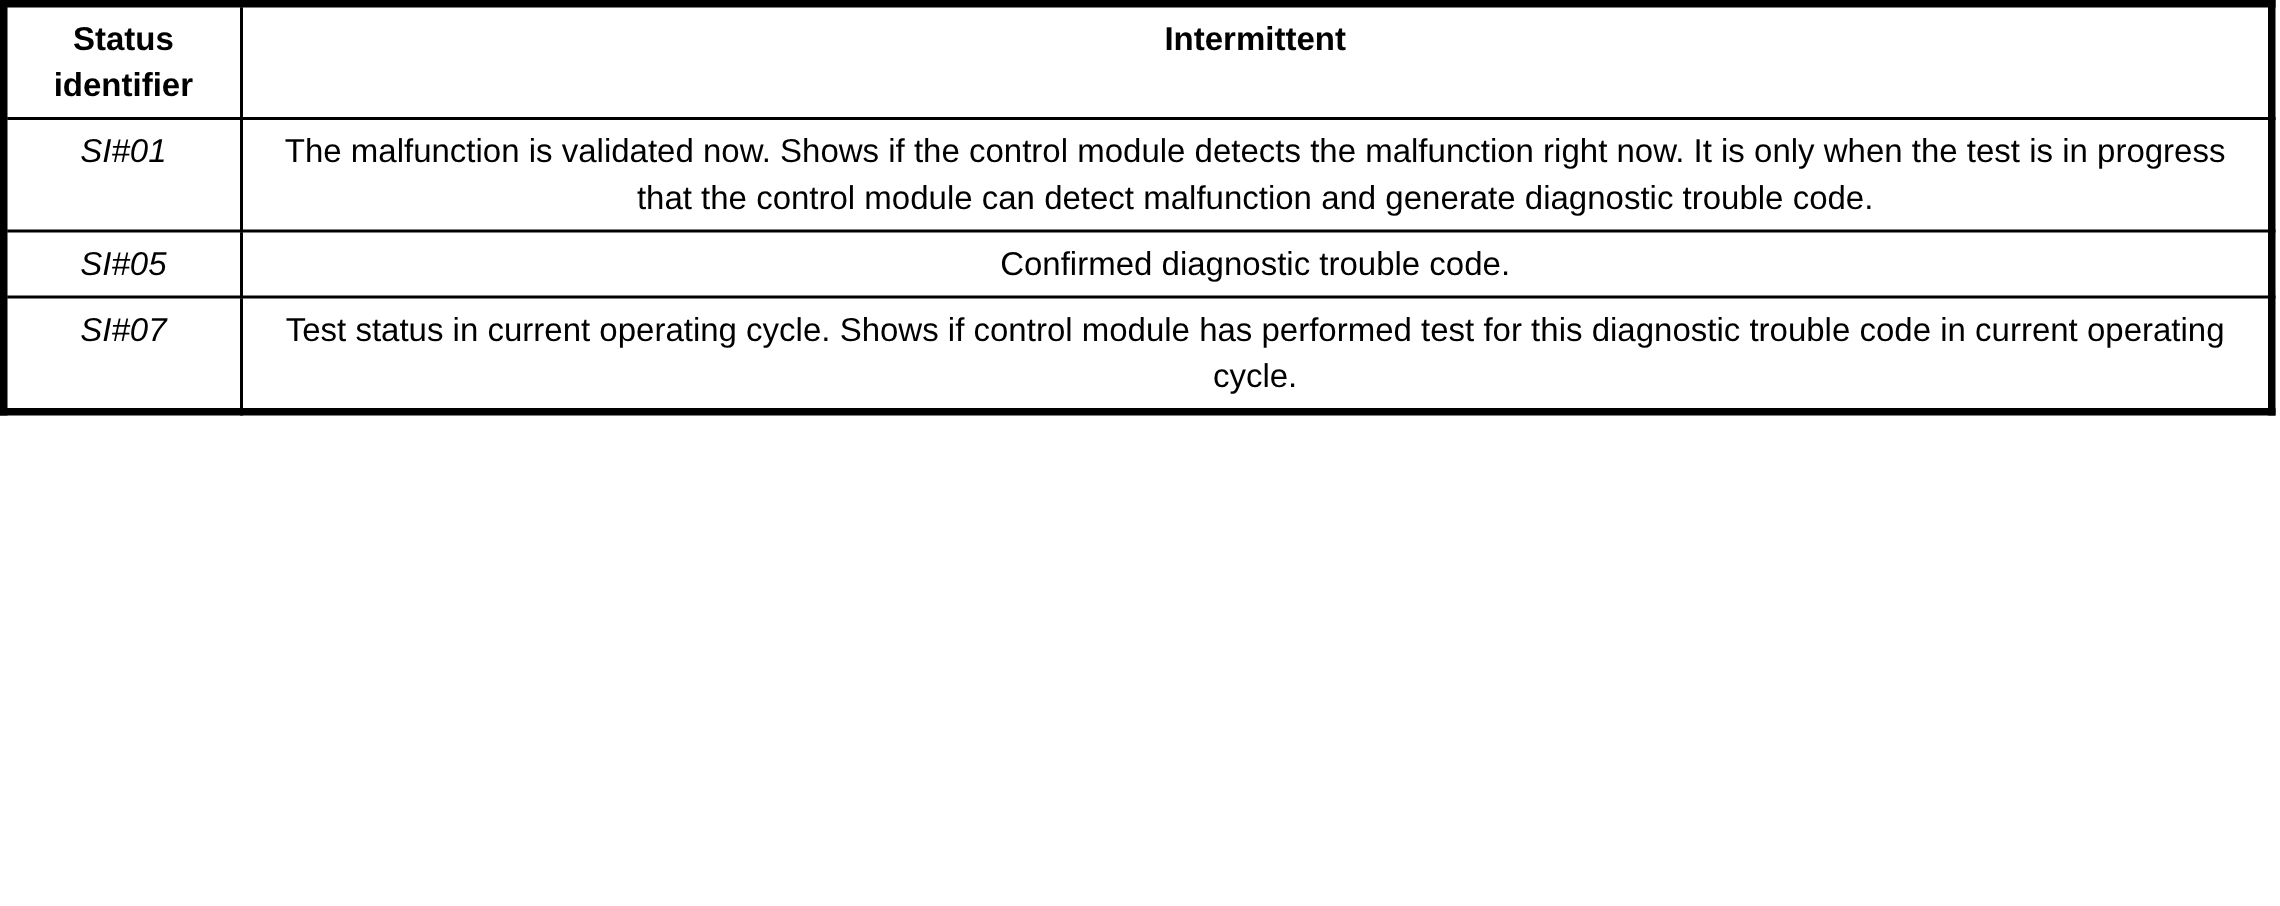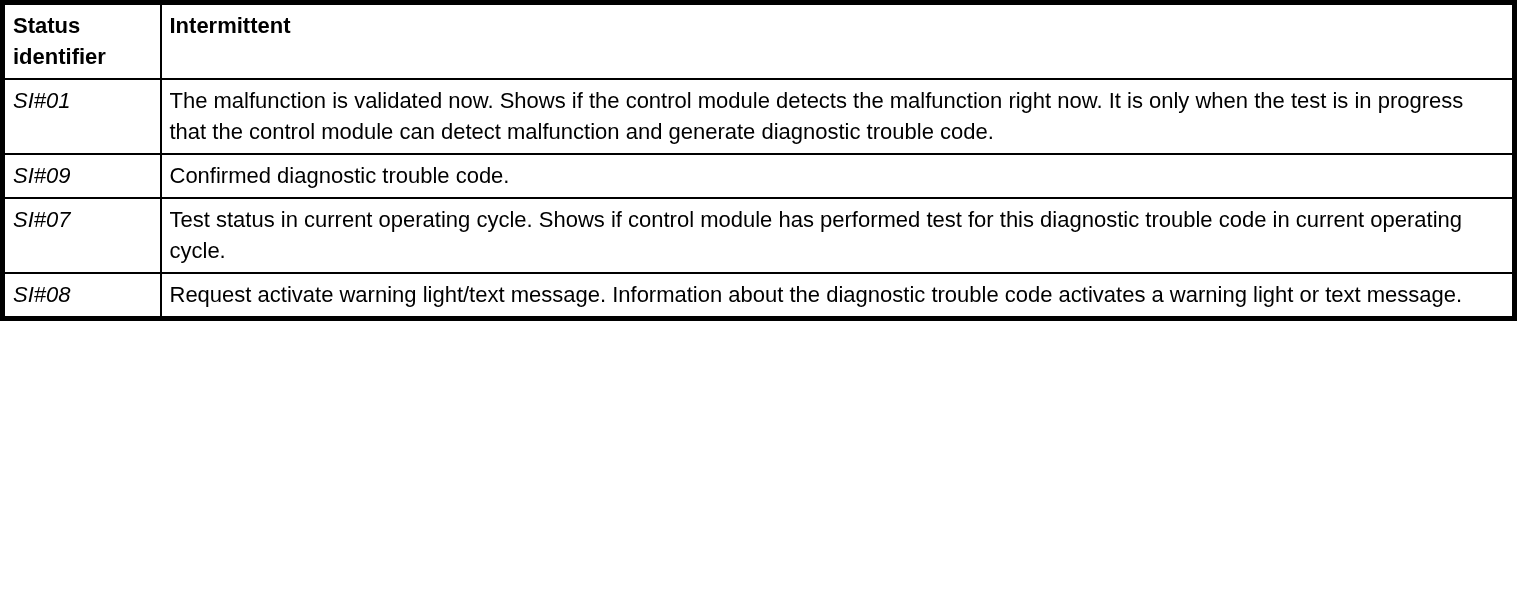--- a/index.html
+++ b/index.html
@@ -19,21 +19,21 @@
     margin: 0;
     border-collapse: collapse;
     border: 5px solid #000000;
     table-layout: fixed;
     background: #ffffff;
   }
   table.status-table th,
   table.status-table td {
     border: 2px solid #000000;
     vertical-align: top;
-    text-align: left;
+    text-align: center;
     font-size: 22px;
     line-height: 31px;
     padding: 5px 8px 6px 8px;
     color: #000000;
     background: #ffffff;
     overflow: hidden;
   }
   table.status-table th {
     font-weight: bold;
     height: 57px; 
@@ -55,25 +55,21 @@
       <th>Status identifier</th>
       <th>Intermittent</th>
     </tr>
   </thead>
   <tbody id="status-table-body">
       <tr>
         <td class="cell-status">SI#01</td>
         <td class="cell-explanation">The malfunction is validated now. Shows if the control module detects the malfunction right now. It is only when the test is in progress that the control module can detect malfunction and generate diagnostic trouble code.</td>
       </tr>
       <tr>
-        <td class="cell-status">SI#09</td>
+        <td class="cell-status">SI#05</td>
         <td class="cell-explanation">Confirmed diagnostic trouble code.</td>
       </tr>
       <tr>
         <td class="cell-status">SI#07</td>
         <td class="cell-explanation">Test status in current operating cycle. Shows if control module has performed test for this diagnostic trouble code in current operating cycle.</td>
       </tr>
-      <tr>
-        <td class="cell-status">SI#08</td>
-        <td class="cell-explanation">Request activate warning light/text message. Information about the diagnostic trouble code activates a warning light or text message.</td>
-      </tr>
     </tbody>
 </table>
 
 </body></html>

